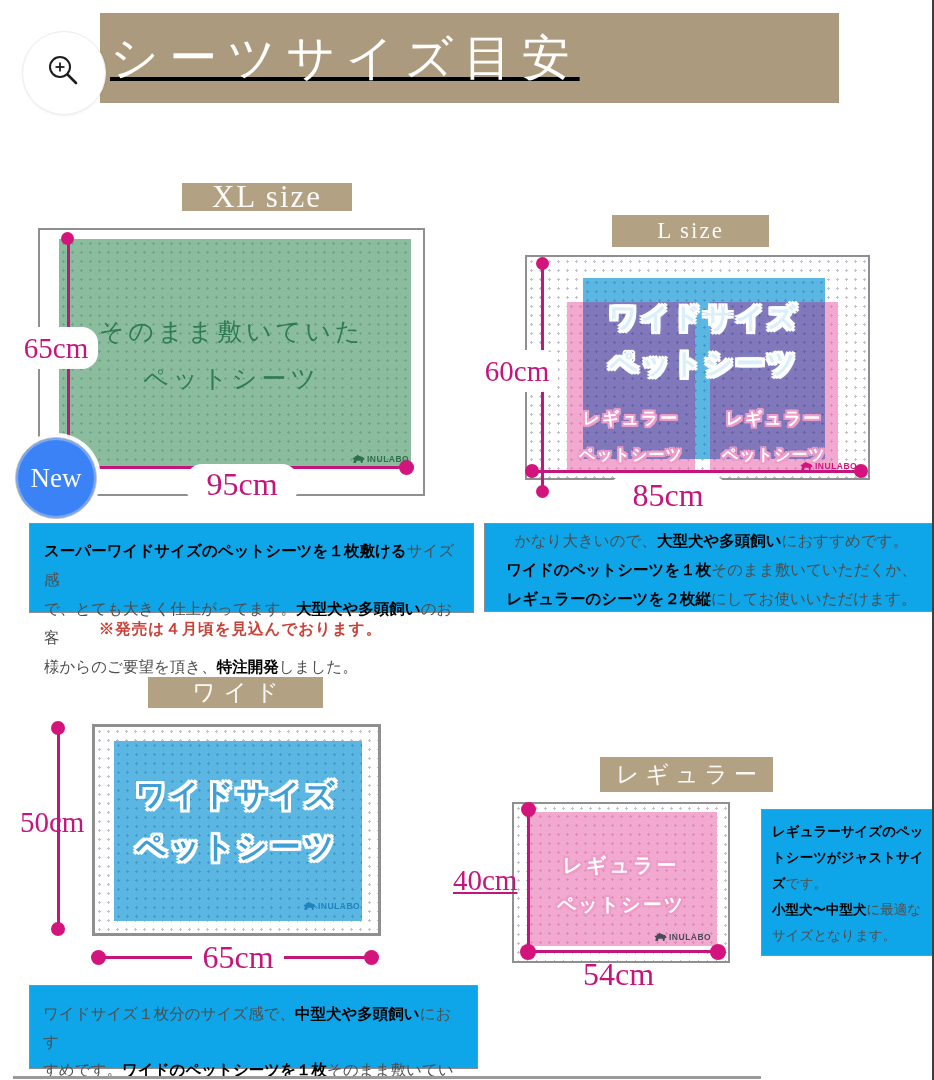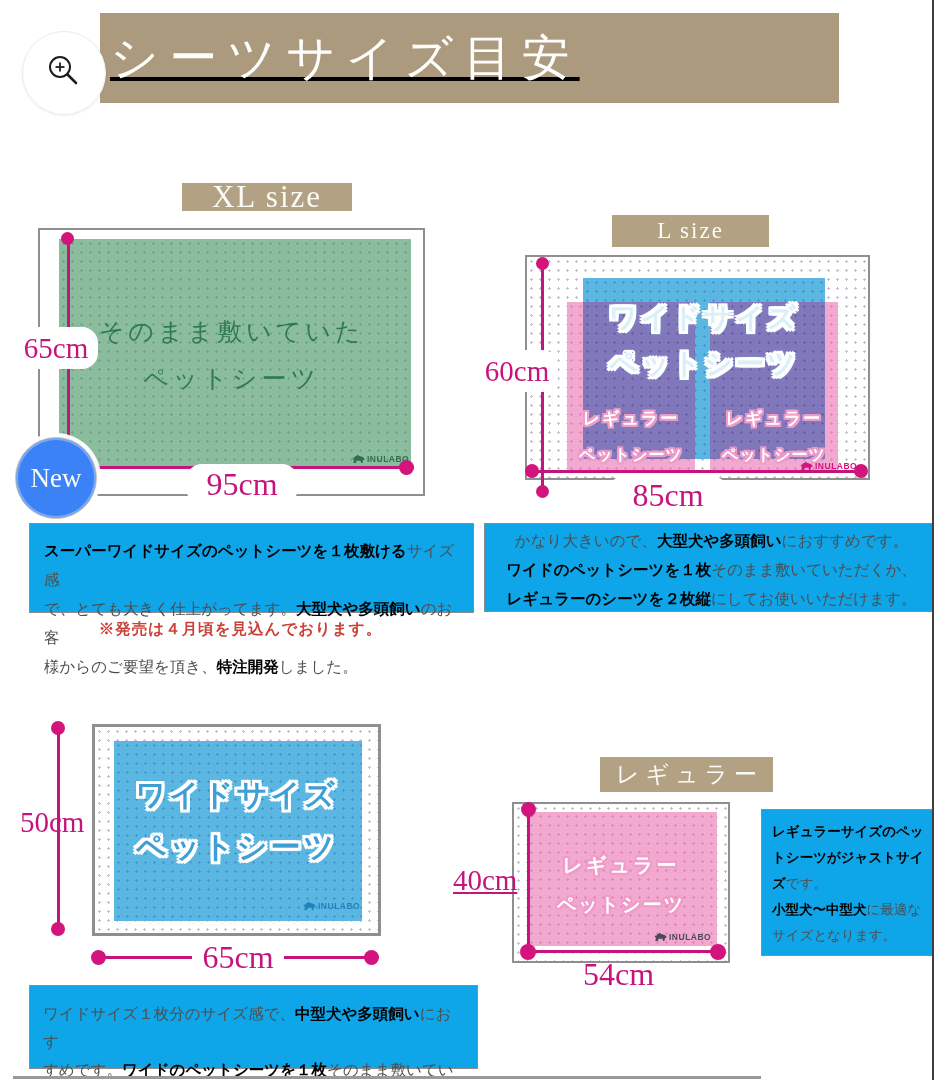--- a/index.html
+++ b/index.html
@@ -159,20 +159,21 @@
 
   <div class="abs pill" style="left:476px;top:350px;width:82px;height:42px;">
     <span class="mlabel" style="font-size:29px;">60cm</span>
   </div>
   <div class="abs pill" style="left:608px;top:476px;width:120px;height:38px;">
     <span class="mlabel" style="font-size:32px;">85cm</span>
   </div>
 
   <div class="abs desc-box ctr" style="left:468px;top:523px;width:455px;height:89px;padding:2px 6px;font-size:15.5px;line-height:29px;"><span>かなり大きいので、</span><b>大型犬や多頭飼い</b><span>におすすめです。</span><br><b>ワイドのペットシーツを１枚</b><span>そのまま敷いていただくか、</span><br><b>レギュラーのシーツを２枚縦</b><span>にしてお使いいただけます。</span></div>
 
+  <div class="abs size-tag" style="left:148px;top:677px;width:175px;height:31px;font-size:23px;letter-spacing:8px;padding-left:8px;">ワイド</div>
 
   <div class="abs frame dots-white" style="left:92px;top:724px;width:289px;height:212px;border-width:3px;">
     <div class="abs sheet-blue" style="left:19px;top:14px;width:248px;height:180px;"></div>
     <div class="abs outl-white-blue ctr" style="left:0;top:48px;width:100%;font-size:30px;letter-spacing:3px;">ワイドサイズ</div>
     <div class="abs outl-white-blue ctr" style="left:0;top:100px;width:100%;font-size:30px;letter-spacing:3px;">ペットシーツ</div>
     <div class="abs brand-logo" style="left:208px;top:174px;color:#1f83bd;">
       <span>
         <svg width="13" height="10" viewBox="0 0 20 14" fill="currentColor">
           <path d="M2 13 L3 8 Q1 7 1 5 L3.5 5 Q4.5 2 7.5 2 L8.5 0 L10.5 2 L14 3 Q18 3.5 19 6.5 L19 8.5 L17 8.5 L16 13 L14 13 L13 9.5 L7 9.5 L6 13 Z"></path>
         </svg>

